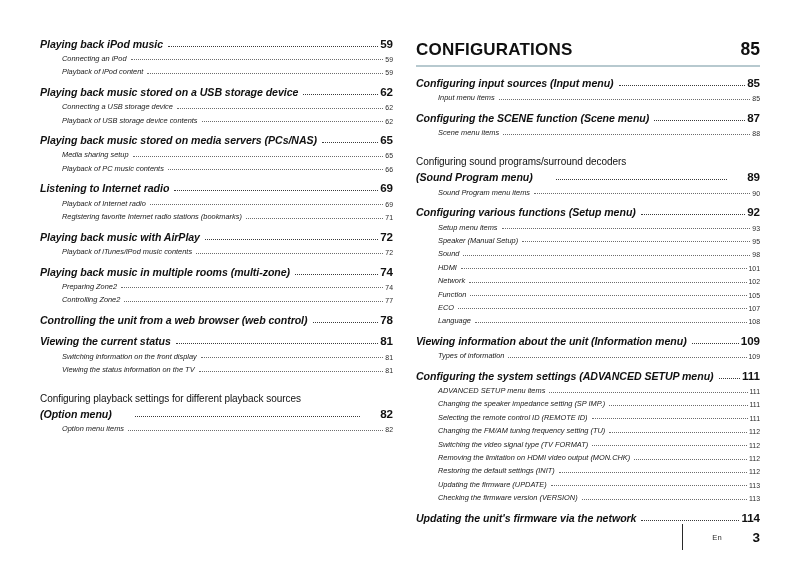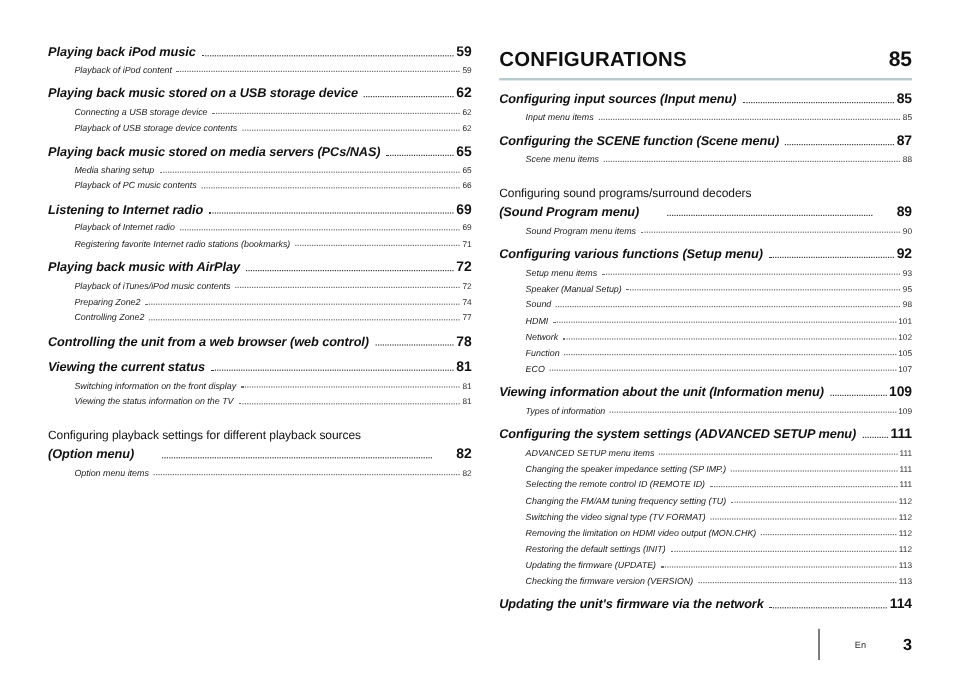--- a/index.html
+++ b/index.html
@@ -149,20 +149,25 @@
 <div class="page">
 
   <div class="column column-left">
     <div id="left-entries">
         <div class="entry entry-l1">
           <span class="entry-title">Playing back iPod music</span>
           <span class="leader"></span>
           <span class="entry-page">59</span>
         </div>
         <div class="entry entry-l2">
+          <span class="entry-title">Connecting an iPod</span>
+          <span class="leader"></span>
+          <span class="entry-page">59</span>
+        </div>
+        <div class="entry entry-l2">
           <span class="entry-title">Playback of iPod content</span>
           <span class="leader"></span>
           <span class="entry-page">59</span>
         </div>
         <div class="entry entry-l1">
           <span class="entry-title">Playing back music stored on a USB storage device</span>
           <span class="leader"></span>
           <span class="entry-page">62</span>
         </div>
         <div class="entry entry-l2">
@@ -207,20 +212,25 @@
         </div>
         <div class="entry entry-l1">
           <span class="entry-title">Playing back music with AirPlay</span>
           <span class="leader"></span>
           <span class="entry-page">72</span>
         </div>
         <div class="entry entry-l2">
           <span class="entry-title">Playback of iTunes/iPod music contents</span>
           <span class="leader"></span>
           <span class="entry-page">72</span>
+        </div>
+        <div class="entry entry-l1">
+          <span class="entry-title">Playing back music in multiple rooms (multi-zone)</span>
+          <span class="leader"></span>
+          <span class="entry-page">74</span>
         </div>
         <div class="entry entry-l2">
           <span class="entry-title">Preparing Zone2</span>
           <span class="leader"></span>
           <span class="entry-page">74</span>
         </div>
         <div class="entry entry-l2">
           <span class="entry-title">Controlling Zone2</span>
           <span class="leader"></span>
           <span class="entry-page">77</span>
@@ -332,20 +342,25 @@
         <div class="entry entry-l2">
           <span class="entry-title">Function</span>
           <span class="leader"></span>
           <span class="entry-page">105</span>
         </div>
         <div class="entry entry-l2">
           <span class="entry-title">ECO</span>
           <span class="leader"></span>
           <span class="entry-page">107</span>
         </div>
+        <div class="entry entry-l2">
+          <span class="entry-title">Language</span>
+          <span class="leader"></span>
+          <span class="entry-page">108</span>
+        </div>
         <div class="entry entry-l1">
           <span class="entry-title">Viewing information about the unit (Information menu)</span>
           <span class="leader"></span>
           <span class="entry-page">109</span>
         </div>
         <div class="entry entry-l2">
           <span class="entry-title">Types of information</span>
           <span class="leader"></span>
           <span class="entry-page">109</span>
         </div>

